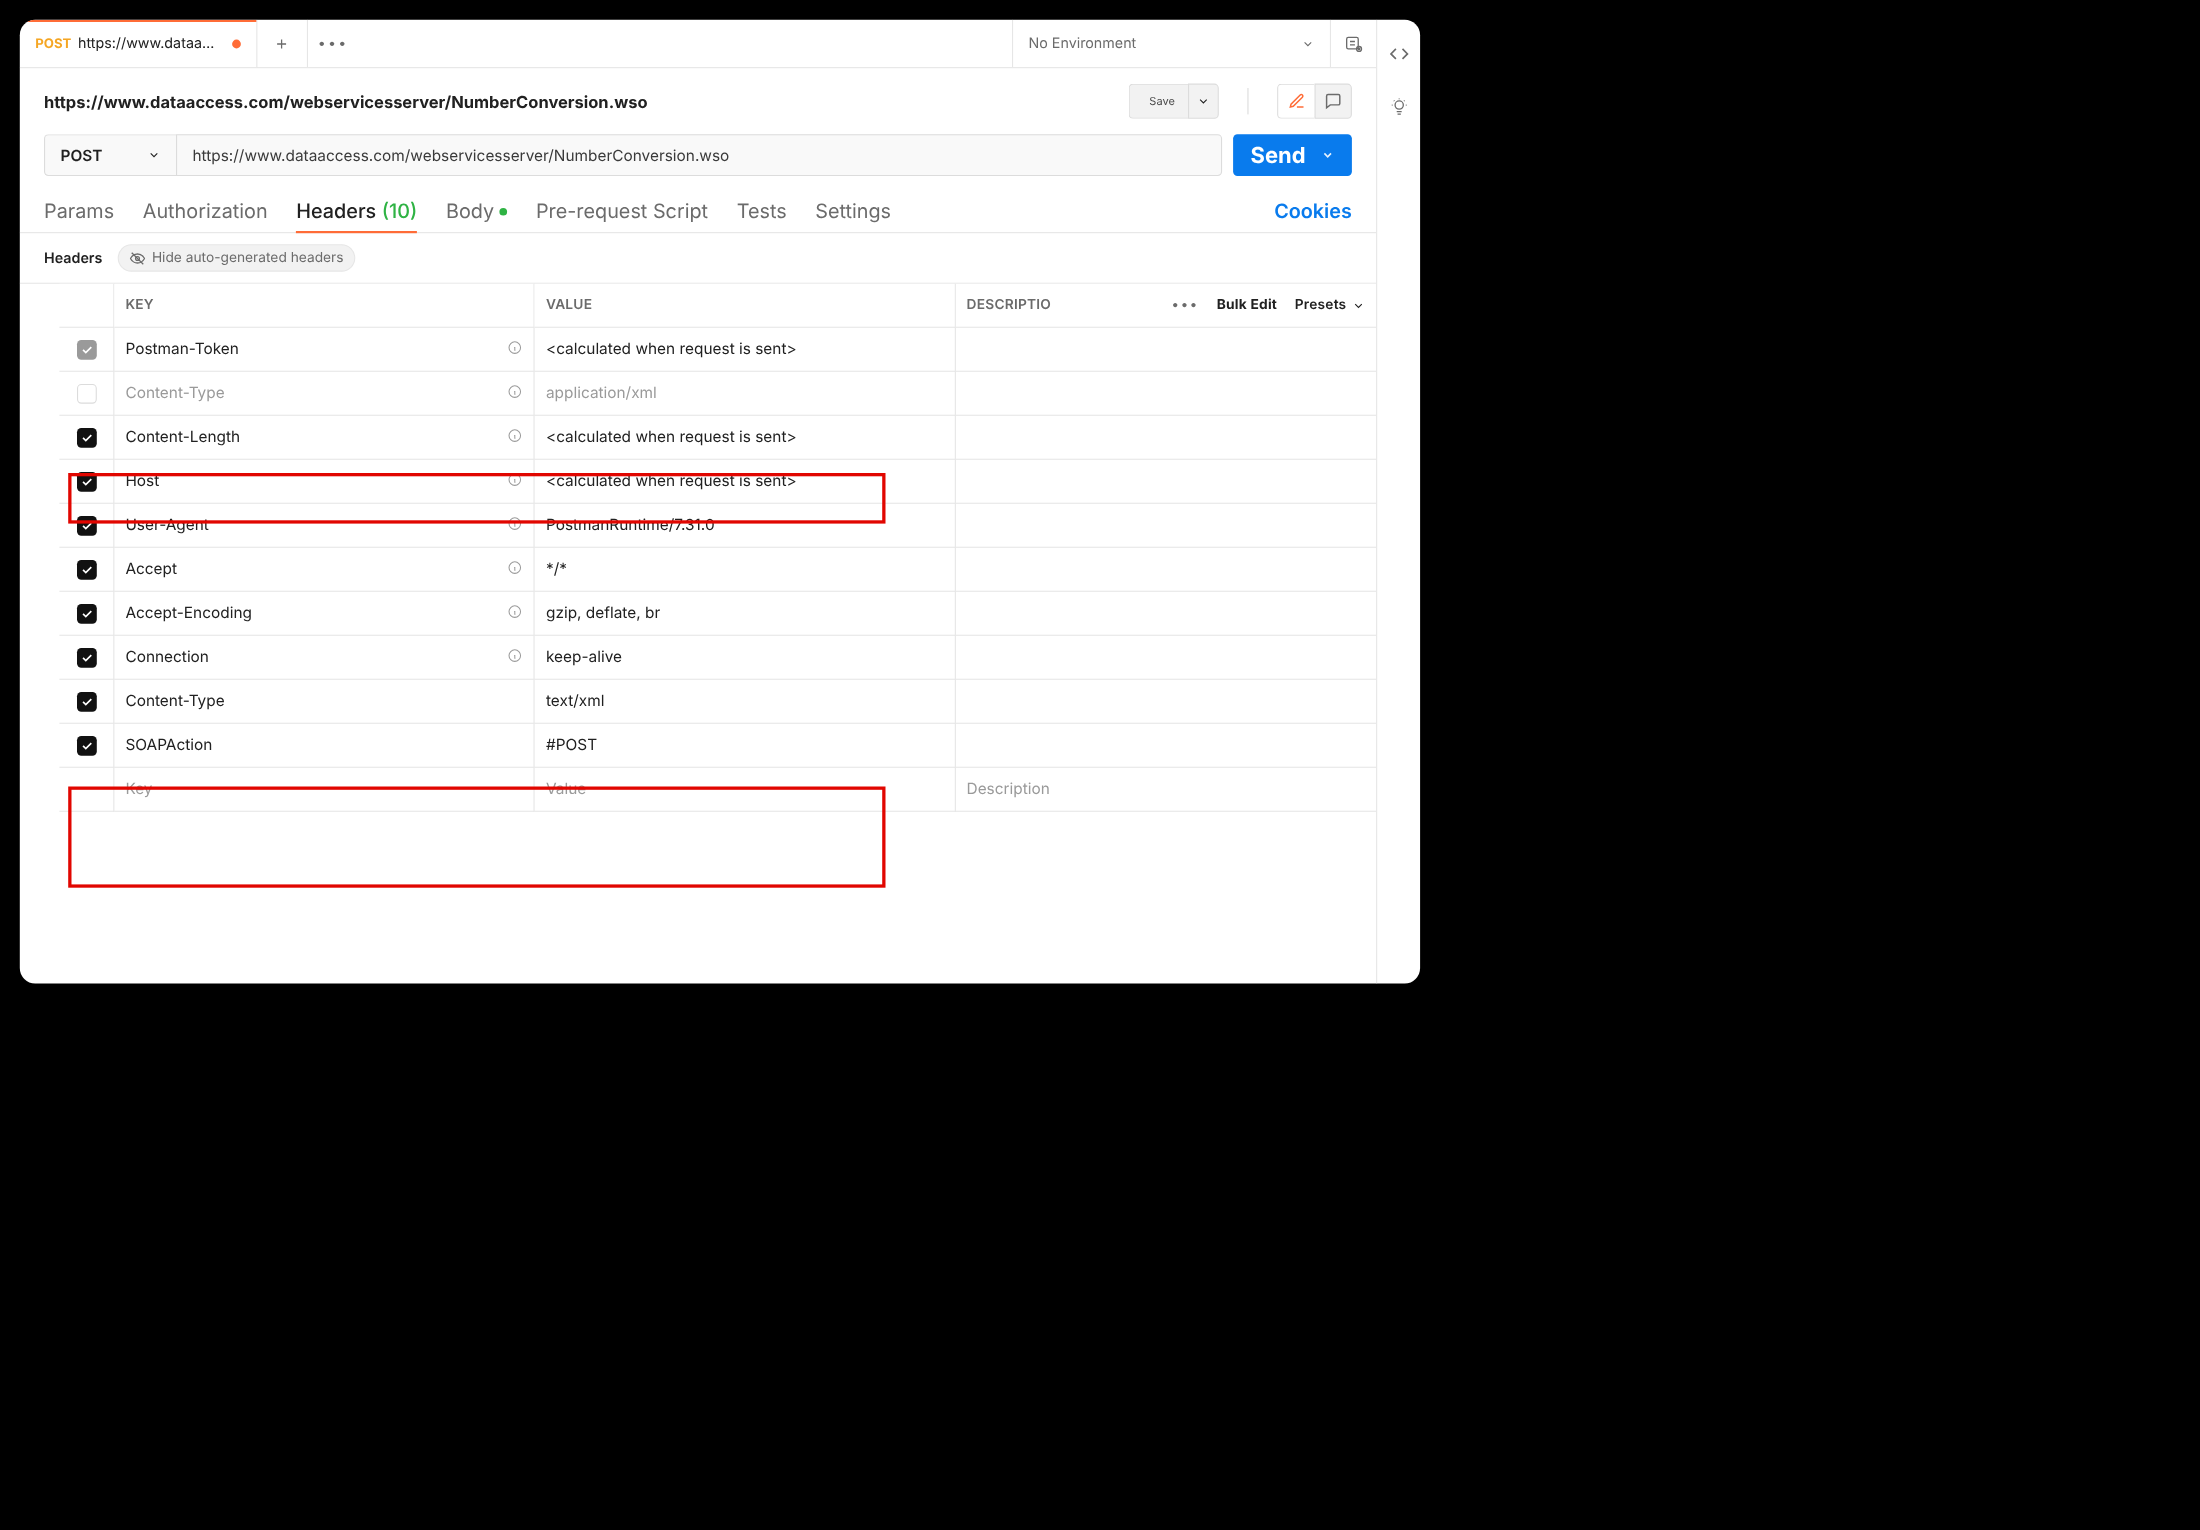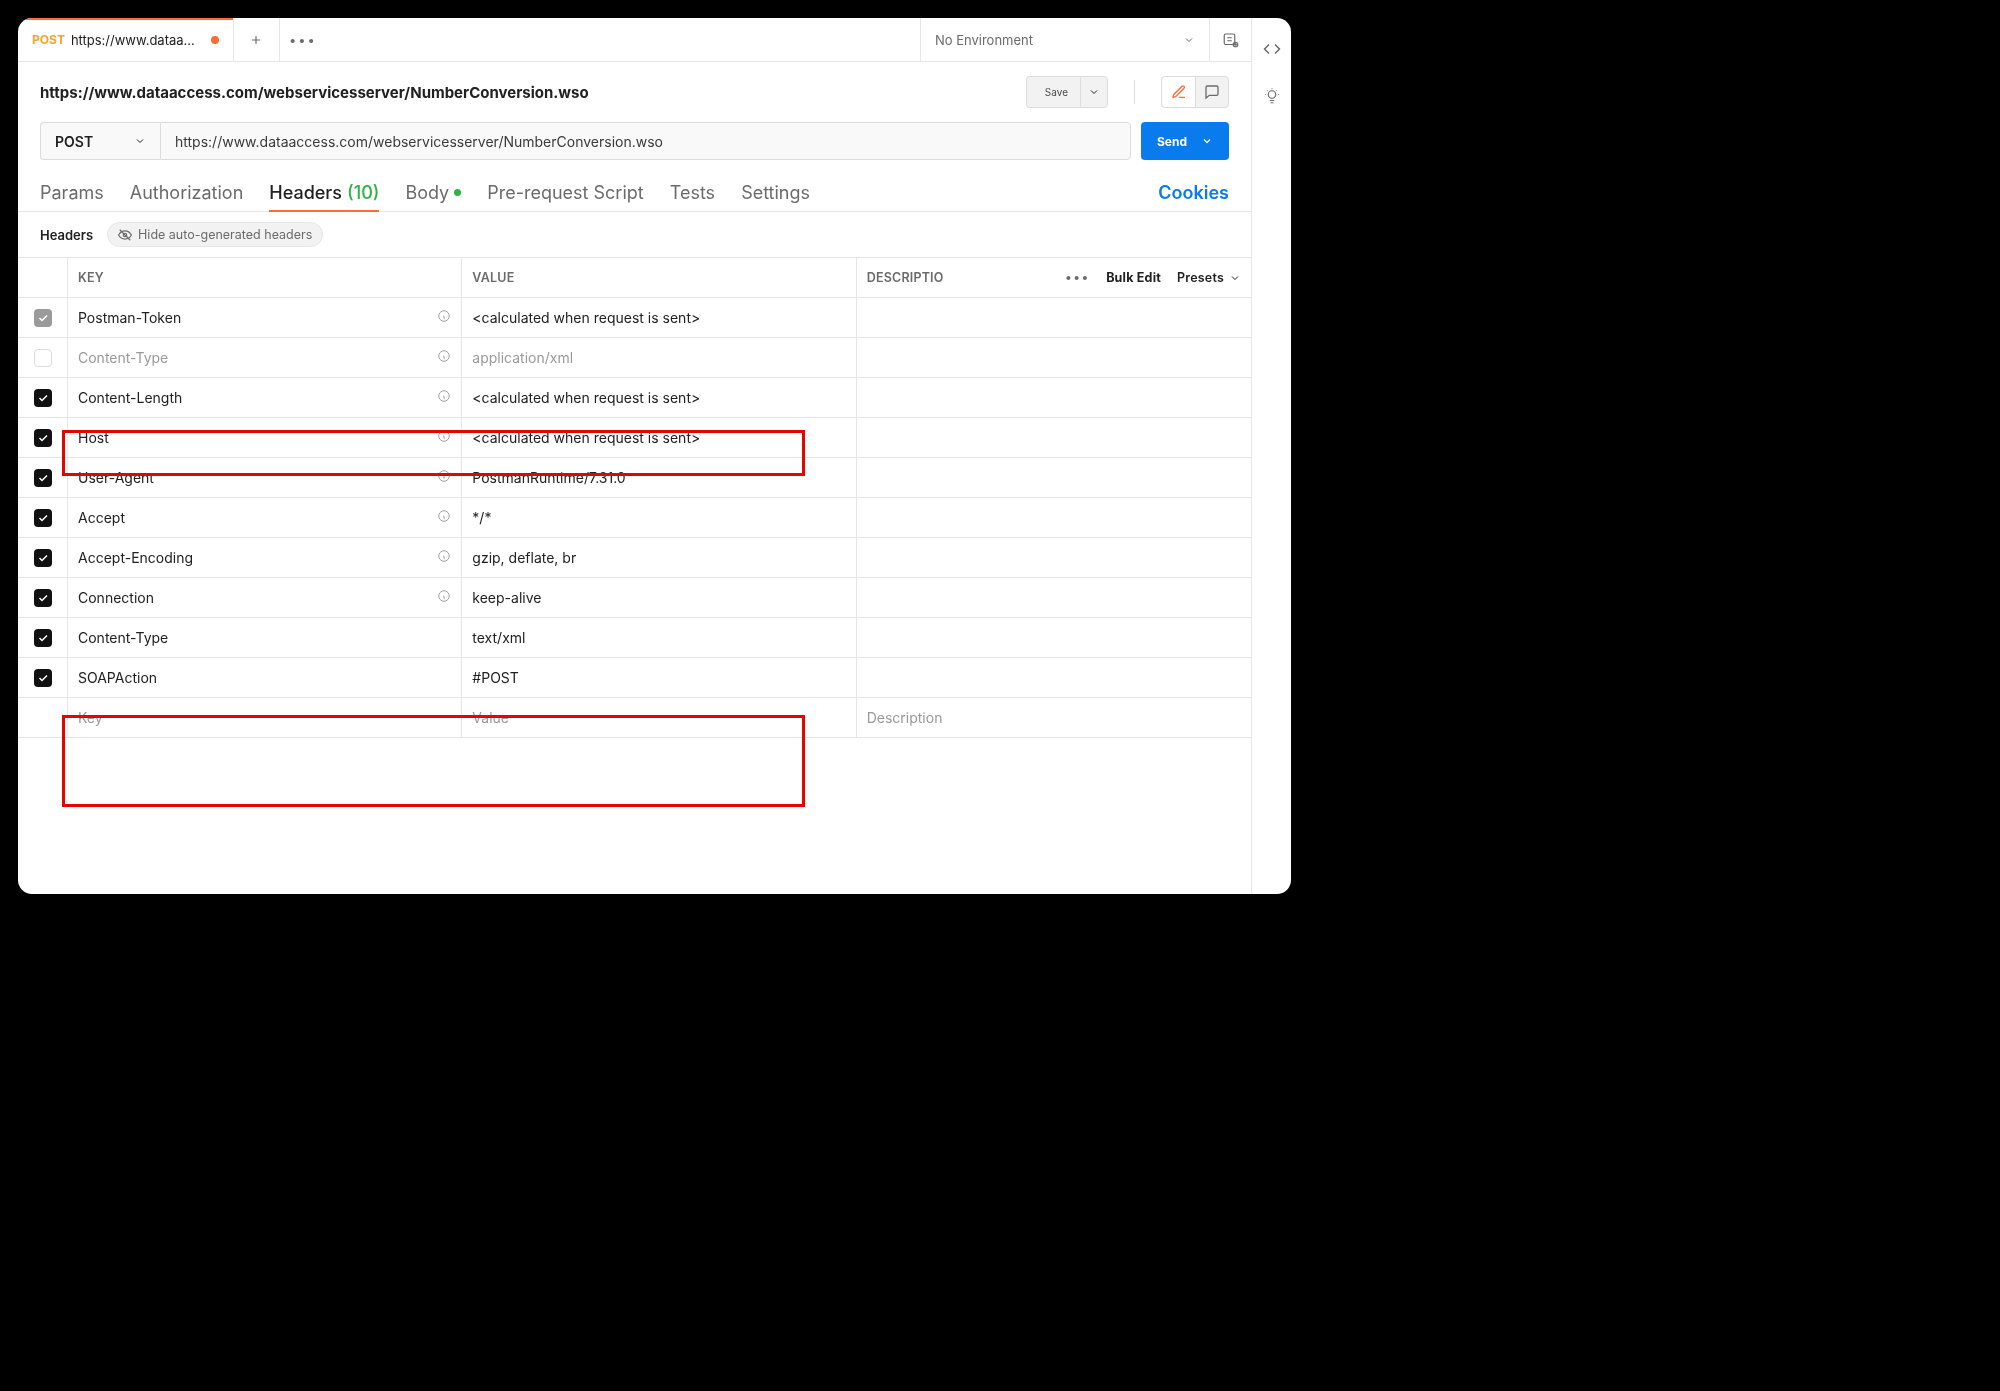--- a/index.html
+++ b/index.html
@@ -88,42 +88,42 @@
     border-radius:4px 0 0 4px; height:38px;
   }
   .urlbox{
     flex:1; display:flex; align-items:center; padding:0 14px;
     border:1px solid var(--border2); background:var(--bg-alt);
     border-radius:0 4px 4px 0; height:38px; font-size:14px;
     color:#3a3a3a; margin-left:-10px;
   }
   .sendbtn{
     display:flex; align-items:center; gap:14px;
-    background:var(--blue); color:#fff; font-weight:700; font-size:12px;
+    background:var(--blue); color:#fff; font-weight:700; font-size:20px;
     height:38px; padding:0 16px; border-radius:4px;
   }
   .sendbtn svg{ width:12px; height:12px; color:rgba(255,255,255,.9);}
 
   
   .subtabs { display:flex; align-items:center; gap:26px; padding:0 22px; height:38px; border-bottom:1px solid var(--border); font-size:18px; color:var(--text-muted);}
   .subtabs .tabitem { position:relative; height:100%; display:flex; align-items:center; gap:5px;}
   .subtabs .tabitem.active { color:var(--text); font-weight:500;}
   .subtabs .tabitem.active::after { content:''; position:absolute; left:0; right:0; bottom:-1px; height:2px; background:var(--orange);}
   .subtabs .count { color:var(--green); }
   .subtabs .dot { width:7px;height:7px;border-radius:50%;background:var(--green);}
   .spacer{flex:1;}
   .cookies { color:var(--blue); font-weight:600;}
 
   
   .headers-strip { display:flex; align-items:center; gap:14px; padding:10px 22px; font-size:13px; color:var(--text); }
   .hide-auto { display:flex; align-items:center; gap:6px; background:var(--bg-tool); border:1px solid var(--border); padding:4px 10px; border-radius:14px; color:var(--text-muted); font-size:12.5px;}
   .hide-auto svg{ width:14px;height:14px;}
 
   
-  .hdr-table { border-top:1px solid var(--border);}
+  .hdr-table { border-top:1px solid var(--border);padding-left:36px;}
   .row{ display:grid; grid-template-columns: 50px 1fr 1fr 1fr; min-height:40px;}
   .row.header-row .cell{ background:var(--bg); font-weight:600; color:var(--text-muted); font-size:12.5px; letter-spacing:.2px; display:flex; align-items:center;}
   .cell{ border-right:1px solid var(--border); border-bottom:1px solid var(--border); display:flex; align-items:center; padding:0 10px; font-size:14px;}
   .cell:last-child{ border-right:none;}
   .cell.check{ justify-content:center;}
   .keycell{ gap:6px; justify-content:space-between;}
   .keycell .ktxt{flex:1;}
   .info{ color:var(--text-fade);}
   .info svg{width:14px;height:14px;}
   .dim .ktxt, .dim .val { color: var(--text-fade); }

